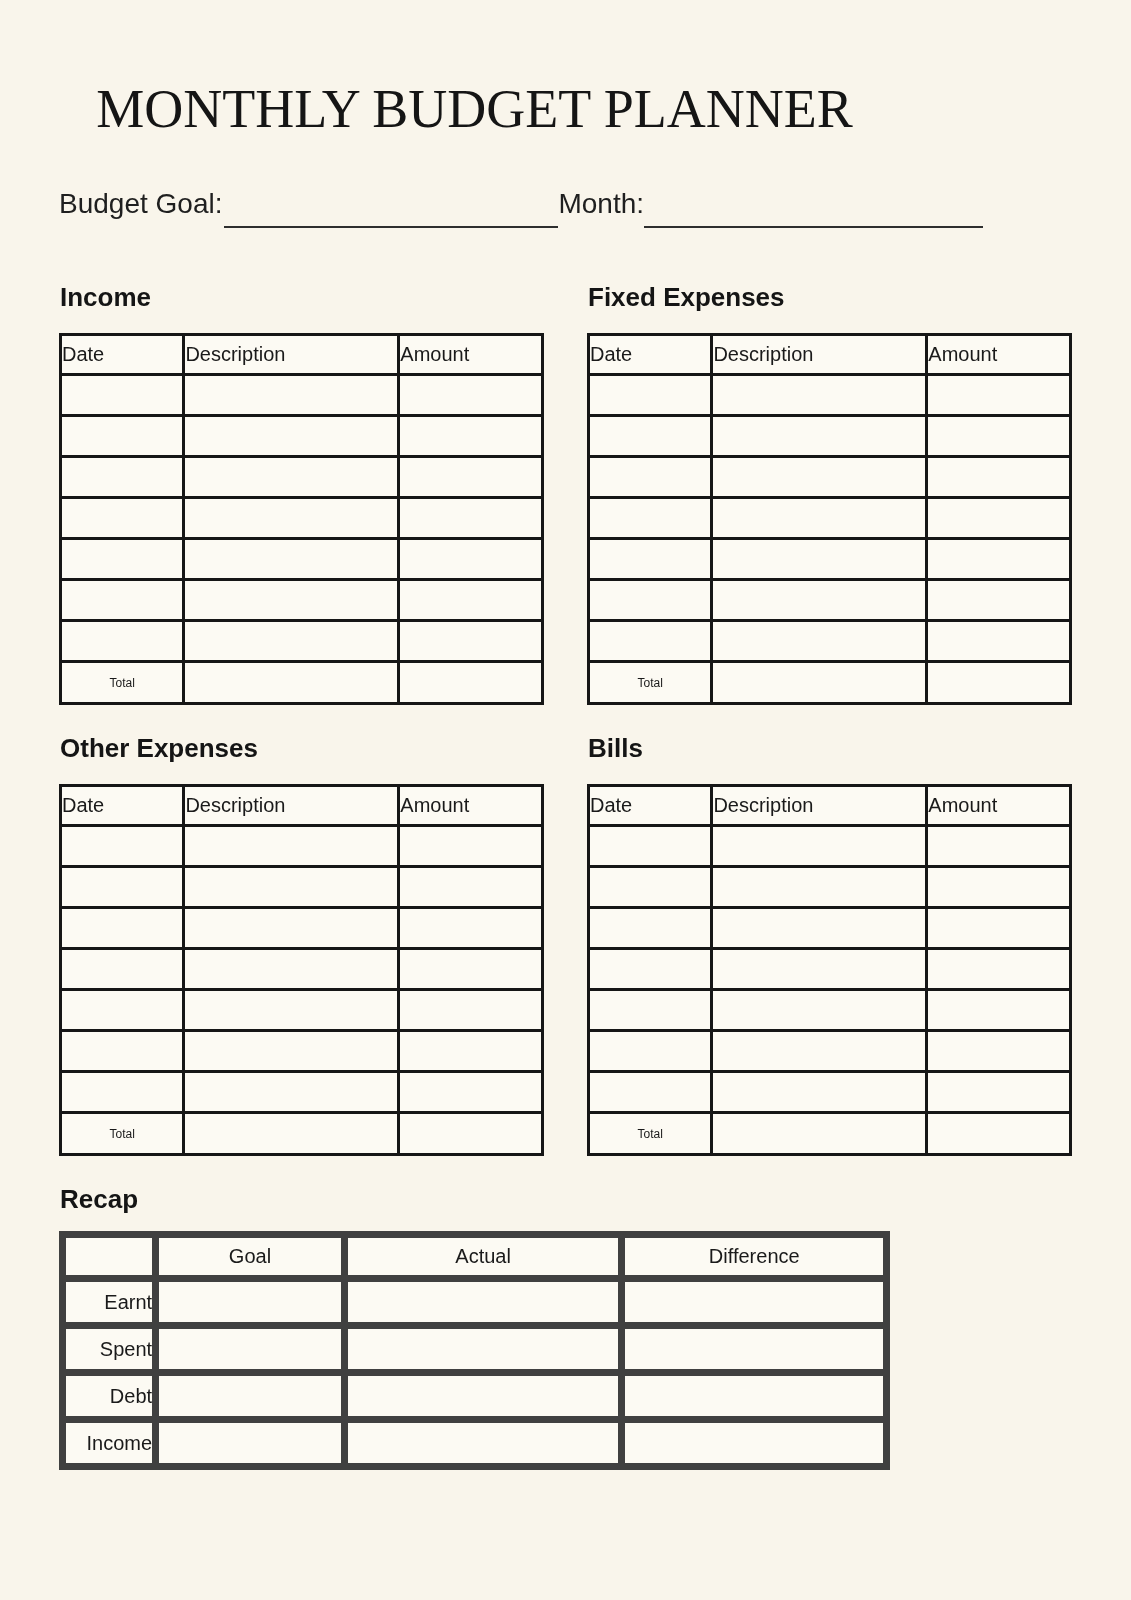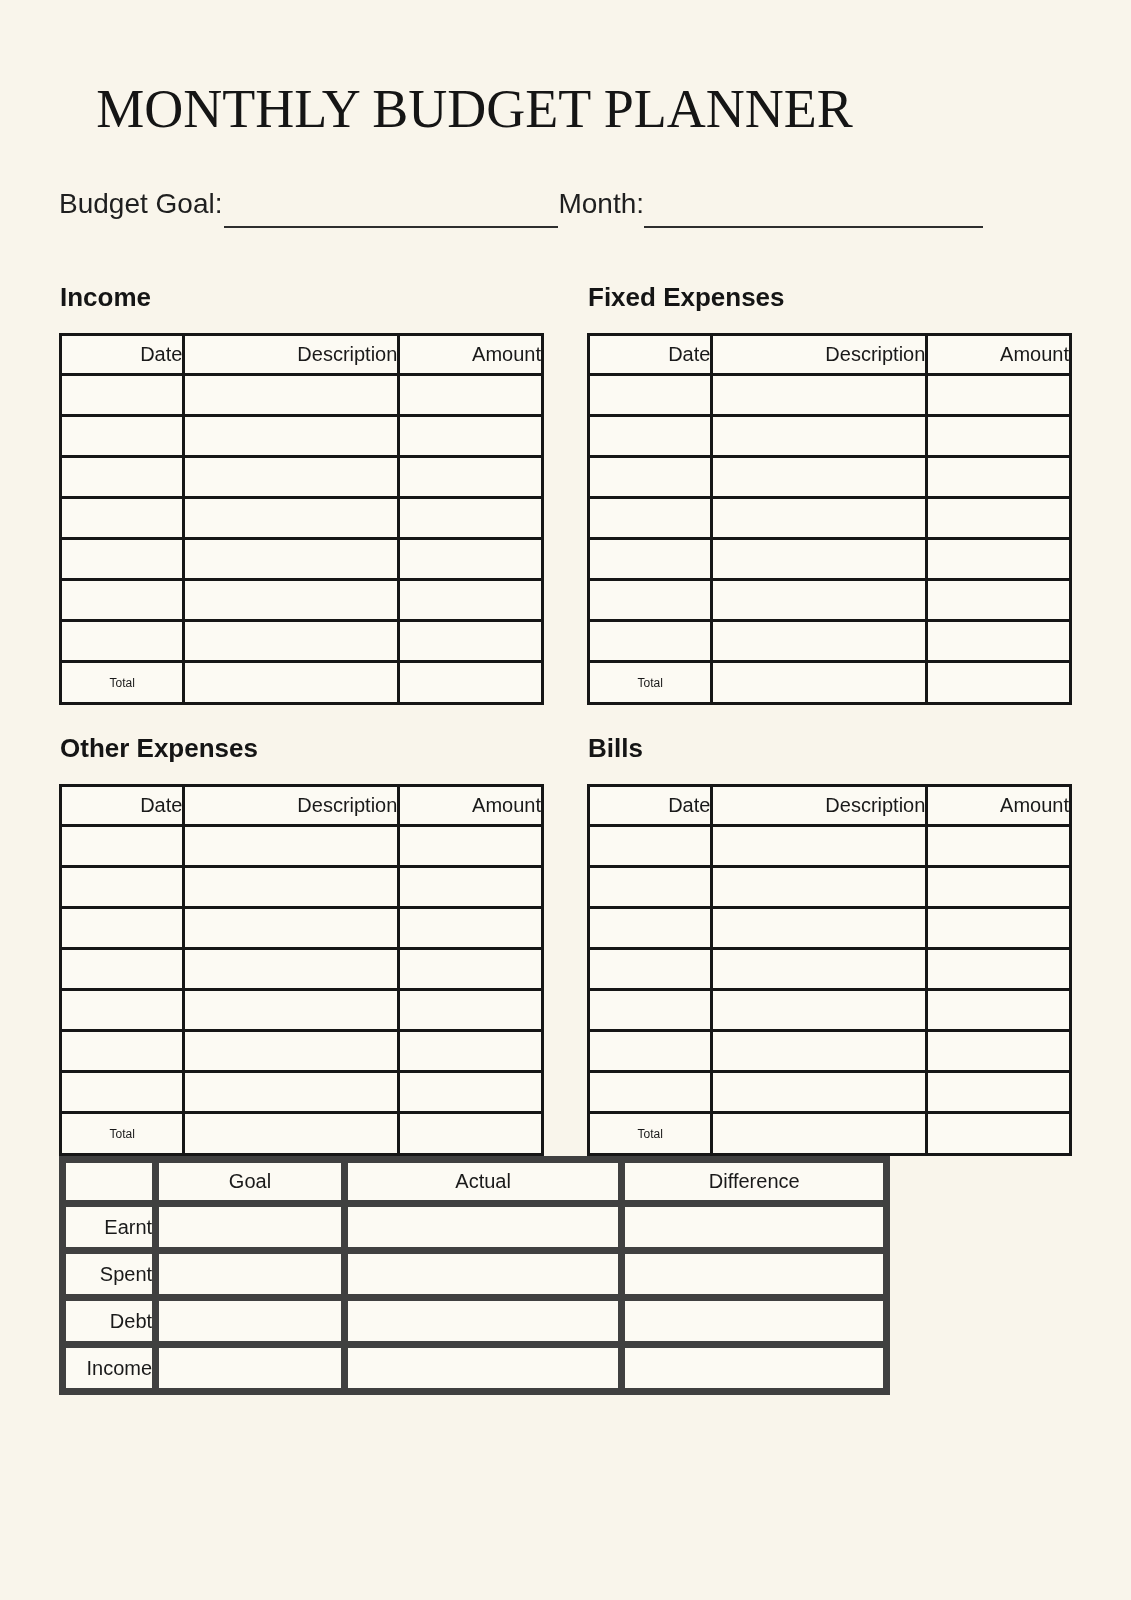--- a/index.html
+++ b/index.html
@@ -71,21 +71,21 @@
     width: 100%;
     border-collapse: collapse;
     table-layout: fixed;
     background: #fcfaf3;
   }
   table.ledger th, table.ledger td { border: 3px solid #161616; padding: 0; }
   table.ledger thead th {
     height: 40px;
     font-size: 20px;
     font-weight: 400;
-    text-align: right;
+    text-align: left;
     color: #1a1a1a;
   }
   table.ledger tbody td { height: 41px; }
   table.ledger tfoot td {
     height: 42px;
     font-size: 12px;
     font-weight: 400;
     text-align: center;
   }
   col.c-date { width: 25.6%; }
@@ -384,20 +384,21 @@
             <td>Total</td>
             <td></td>
             <td></td>
           </tr>
         </tfoot>
       </table>
     </section>
   </div>
 
   <div class="recap-wrap">
+    <h2 class="section-title recap-title">Recap</h2>
     <table class="recap">
       <colgroup>
           <col class="r-label">
           <col class="r-goal">
           <col class="r-actual">
           <col class="r-diff">
         </colgroup>
       <thead>
         <tr>
           <th></th>

